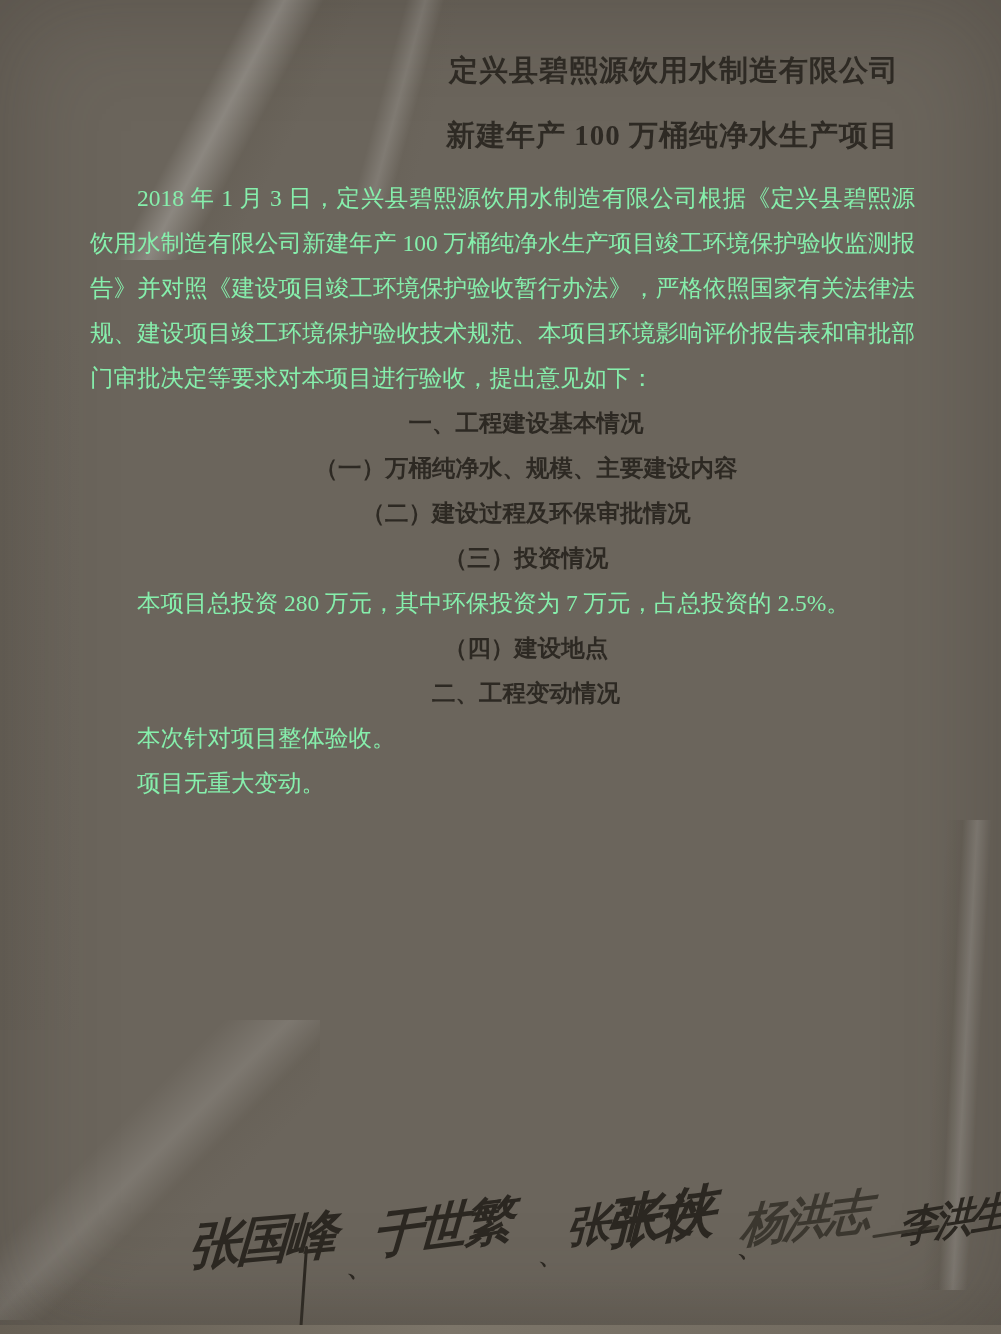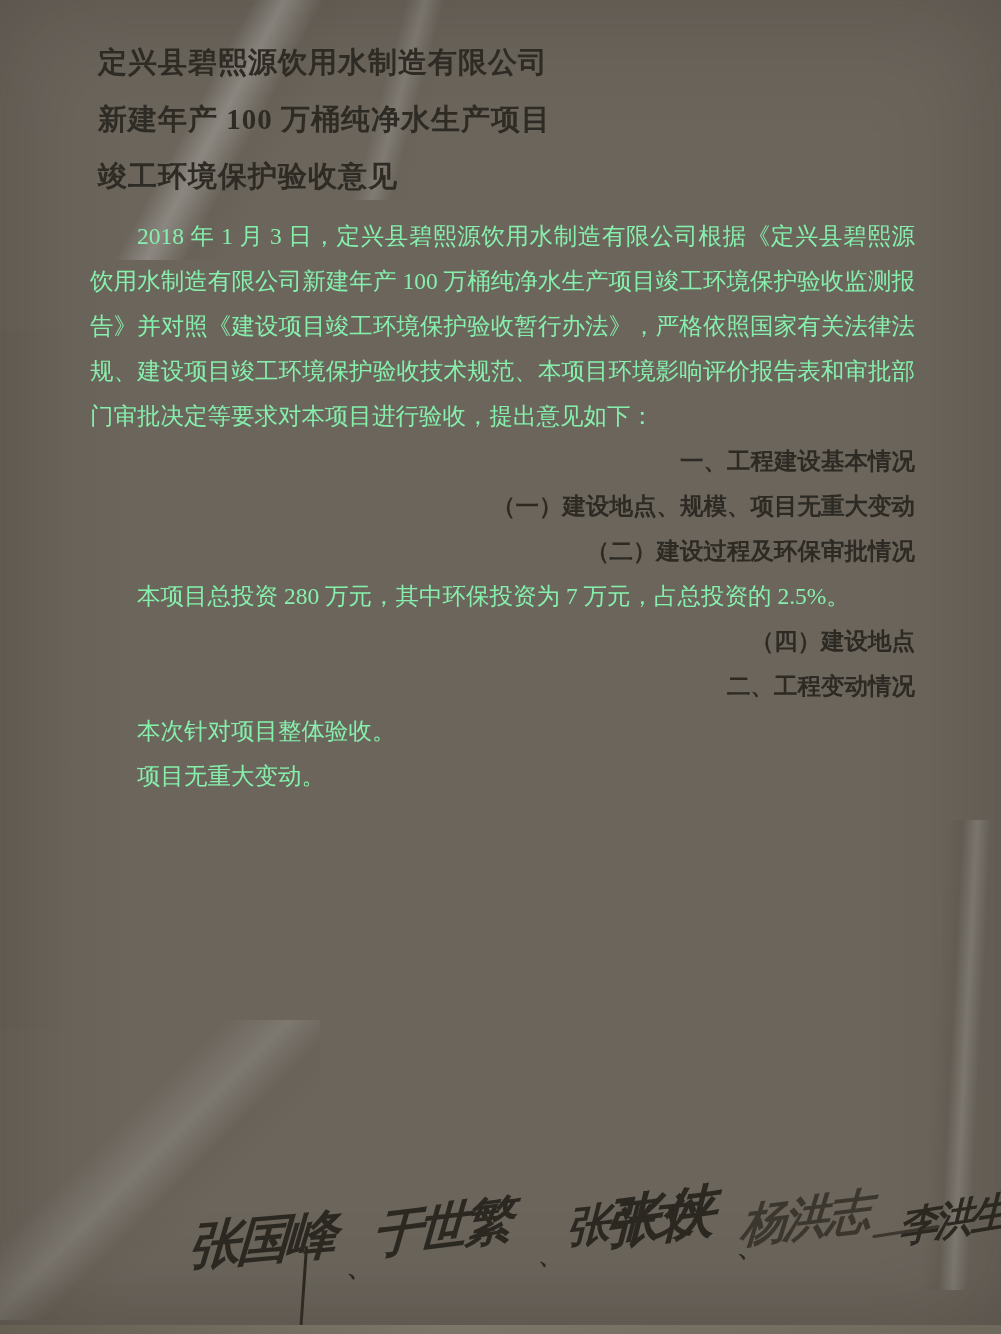--- a/index.html
+++ b/index.html
@@ -48,30 +48,30 @@
     position:absolute;left:0;bottom:9px;width:100%;height:46px;
     background:linear-gradient(to bottom, transparent, rgba(84,78,67,.18));
   }
 
   .sheet{
     position:absolute;left:0;top:0;width:1001px;
     padding:30px 86px 0 90px;box-sizing:border-box;
     color:#36322b;
   }
   .title-line{
-    text-align:left;font-weight:bold;color:#2e2a24;
-    font-size:29px;line-height:49px;margin:8px;
+    text-align:right;font-weight:bold;color:#2e2a24;
+    font-size:29px;line-height:49px;margin:16px;
     letter-spacing:1px;
   }
   .title-block{margin-bottom:13px;}
   .para{
     margin:0;font-size:23.5px;line-height:45px;
     text-align:justify;text-indent:2em;color:#86efac;
   }
-  .heading{font-weight:bold;color:#2d2923;text-align:right;}
+  .heading{font-weight:bold;color:#2d2923;text-align:center;}
 
   
   .signatures{position:absolute;left:0;top:1180px;width:1001px;height:154px;color:#2b2721;}
   .sig,.sep{position:absolute;white-space:nowrap;font-style:italic;}
   .sig{font-weight:bold;}
   .sig-1{left:188px;top:26px;font-size:52px;letter-spacing:-3px;transform:rotate(-5deg) skewX(-8deg);}
   .sep-1{left:342px;top:60px;font-size:34px;transform:rotate(-12deg);}
   .sig-2{left:372px;top:14px;font-size:50px;letter-spacing:-4px;transform:rotate(-7deg) skewX(-10deg);}
   .sep-2{left:534px;top:50px;font-size:32px;transform:rotate(-12deg);}
   .sig-3{left:566px;top:12px;font-size:44px;letter-spacing:-1px;transform:rotate(-6deg) skewX(-7deg);}
@@ -91,31 +91,31 @@
   <div class="crease crease-top-left"></div>
   <div class="crease crease-top-mid"></div>
   <div class="crease crease-right"></div>
   <div class="crease crease-left-soft"></div>
   <div class="crease crease-bottom-left"></div>
 
   <div class="sheet">
     <div class="title-block">
       <p class="title-line">定兴县碧熙源饮用水制造有限公司</p>
       <p class="title-line">新建年产 100 万桶纯净水生产项目</p>
-      <p class="title-line">竣工环境保护验收意见</p>
     </div>
 
     <p class="para">2018 年 1 月 3 日，定兴县碧熙源饮用水制造有限公司根据《定兴县碧熙源饮用水制造有限公司新建年产 100 万桶纯净水生产项目竣工环境保护验收监测报告》并对照《建设项目竣工环境保护验收暂行办法》，严格依照国家有关法律法规、建设项目竣工环境保护验收技术规范、本项目环境影响评价报告表和审批部门审批决定等要求对本项目进行验收，提出意见如下：</p>
 
     <p class="para heading">一、工程建设基本情况</p>
 
-    <p class="para heading">（一）建设地点、规模、项目无重大变动</p>
+    <p class="para heading">（一）万桶纯净水、规模、主要建设内容</p>
 
     <p class="para heading">（二）建设过程及环保审批情况</p>
 
+    <p class="para heading">（三）投资情况</p>
     <p class="para">本项目总投资 280 万元，其中环保投资为 7 万元，占总投资的 2.5%。</p>
 
     <p class="para heading">（四）建设地点</p>
     <p class="para heading">二、工程变动情况</p>
 
     <p class="para">本次针对项目整体验收。</p>
     <p class="para">项目无重大变动。</p>
   </div>
 
   <div class="signatures">

